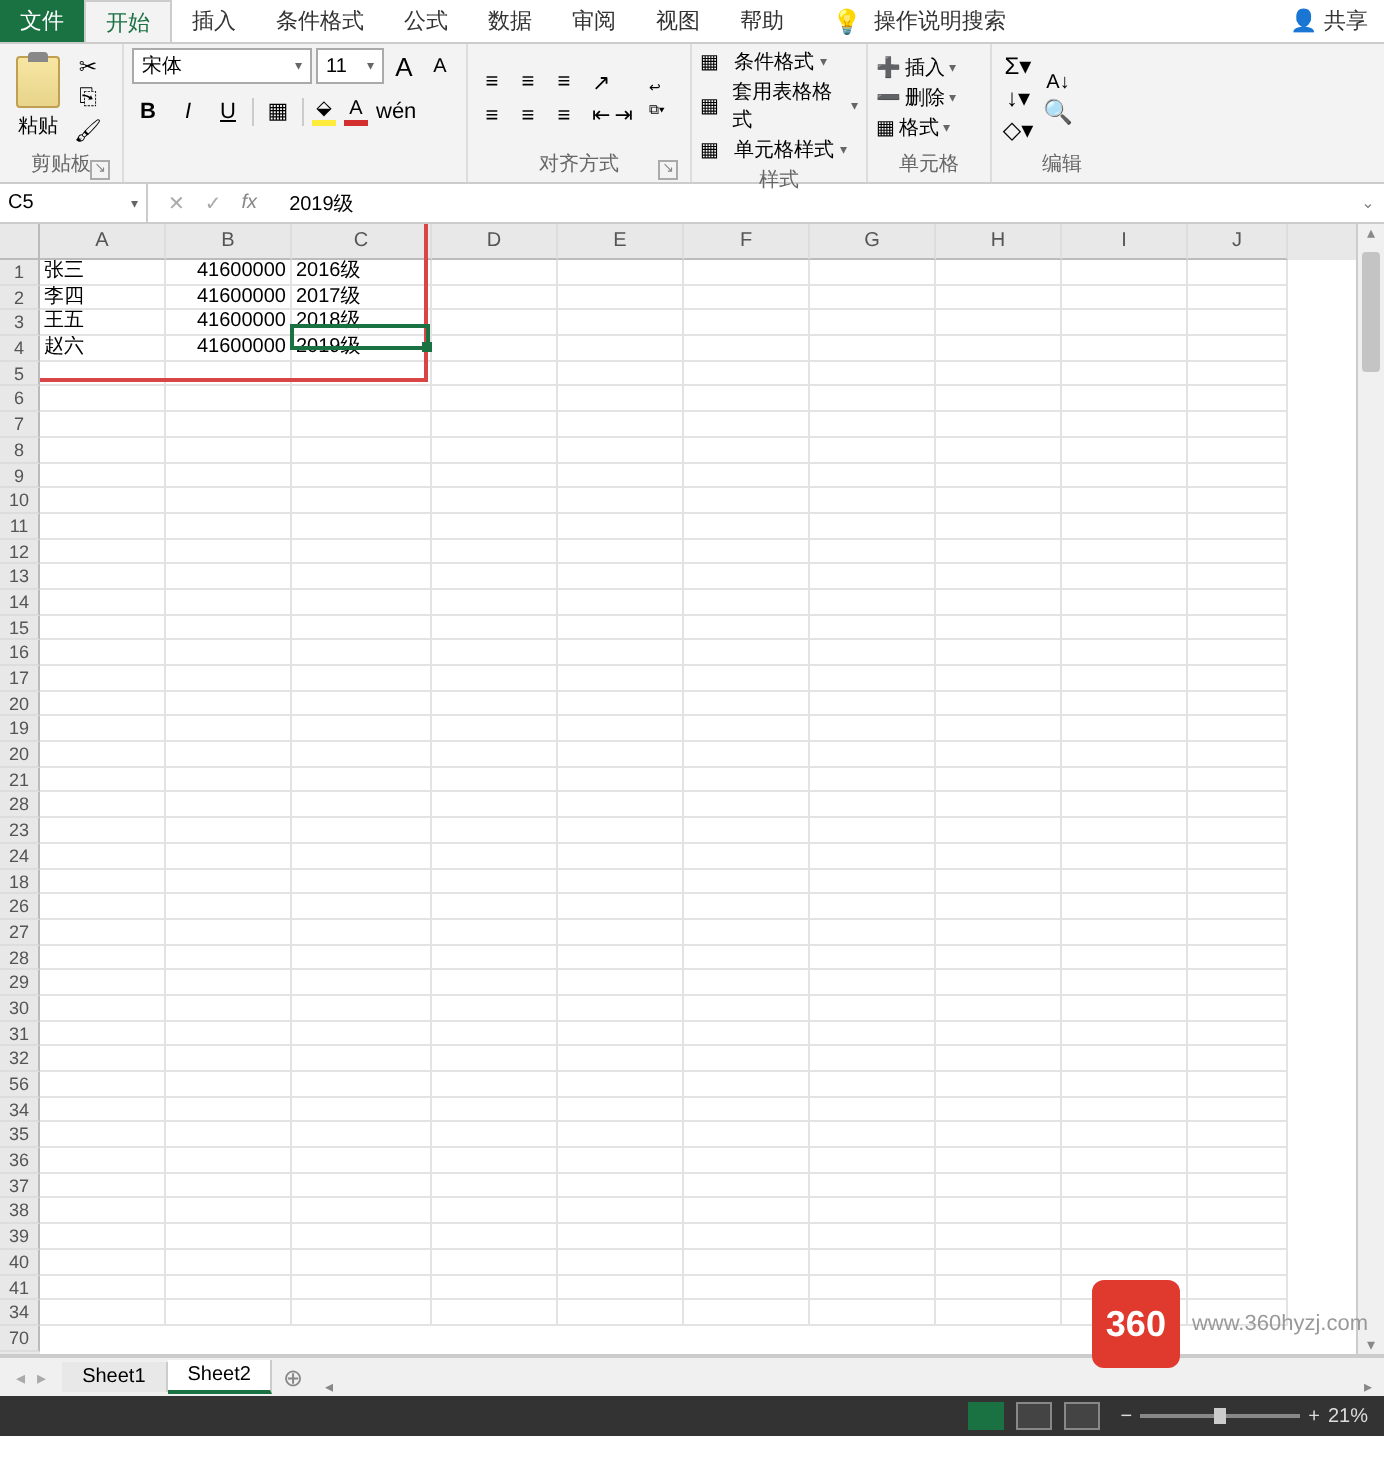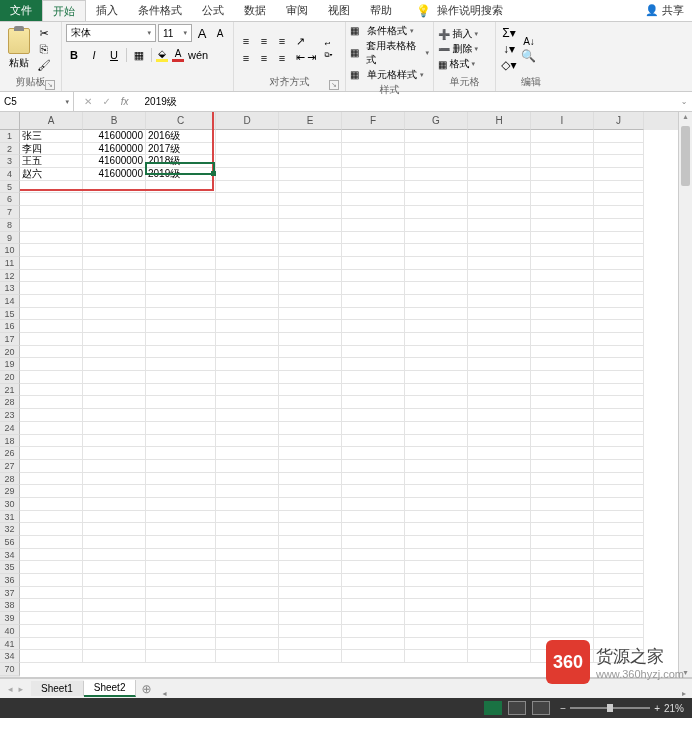--- a/index.html
+++ b/index.html
@@ -899,16 +899,15 @@
         </div>
       <span>+</span>
       <span>21%</span>
     </div>
   </div>
 </div>
 
 <div class="watermark">
   <div class="wm-badge">360</div>
   <div class="wm-text">
-    <div class="wm-title">货源之家</div>
     <div class="wm-url">www.360hyzj.com</div>
   </div>
 </div>
 
 </body></html>

